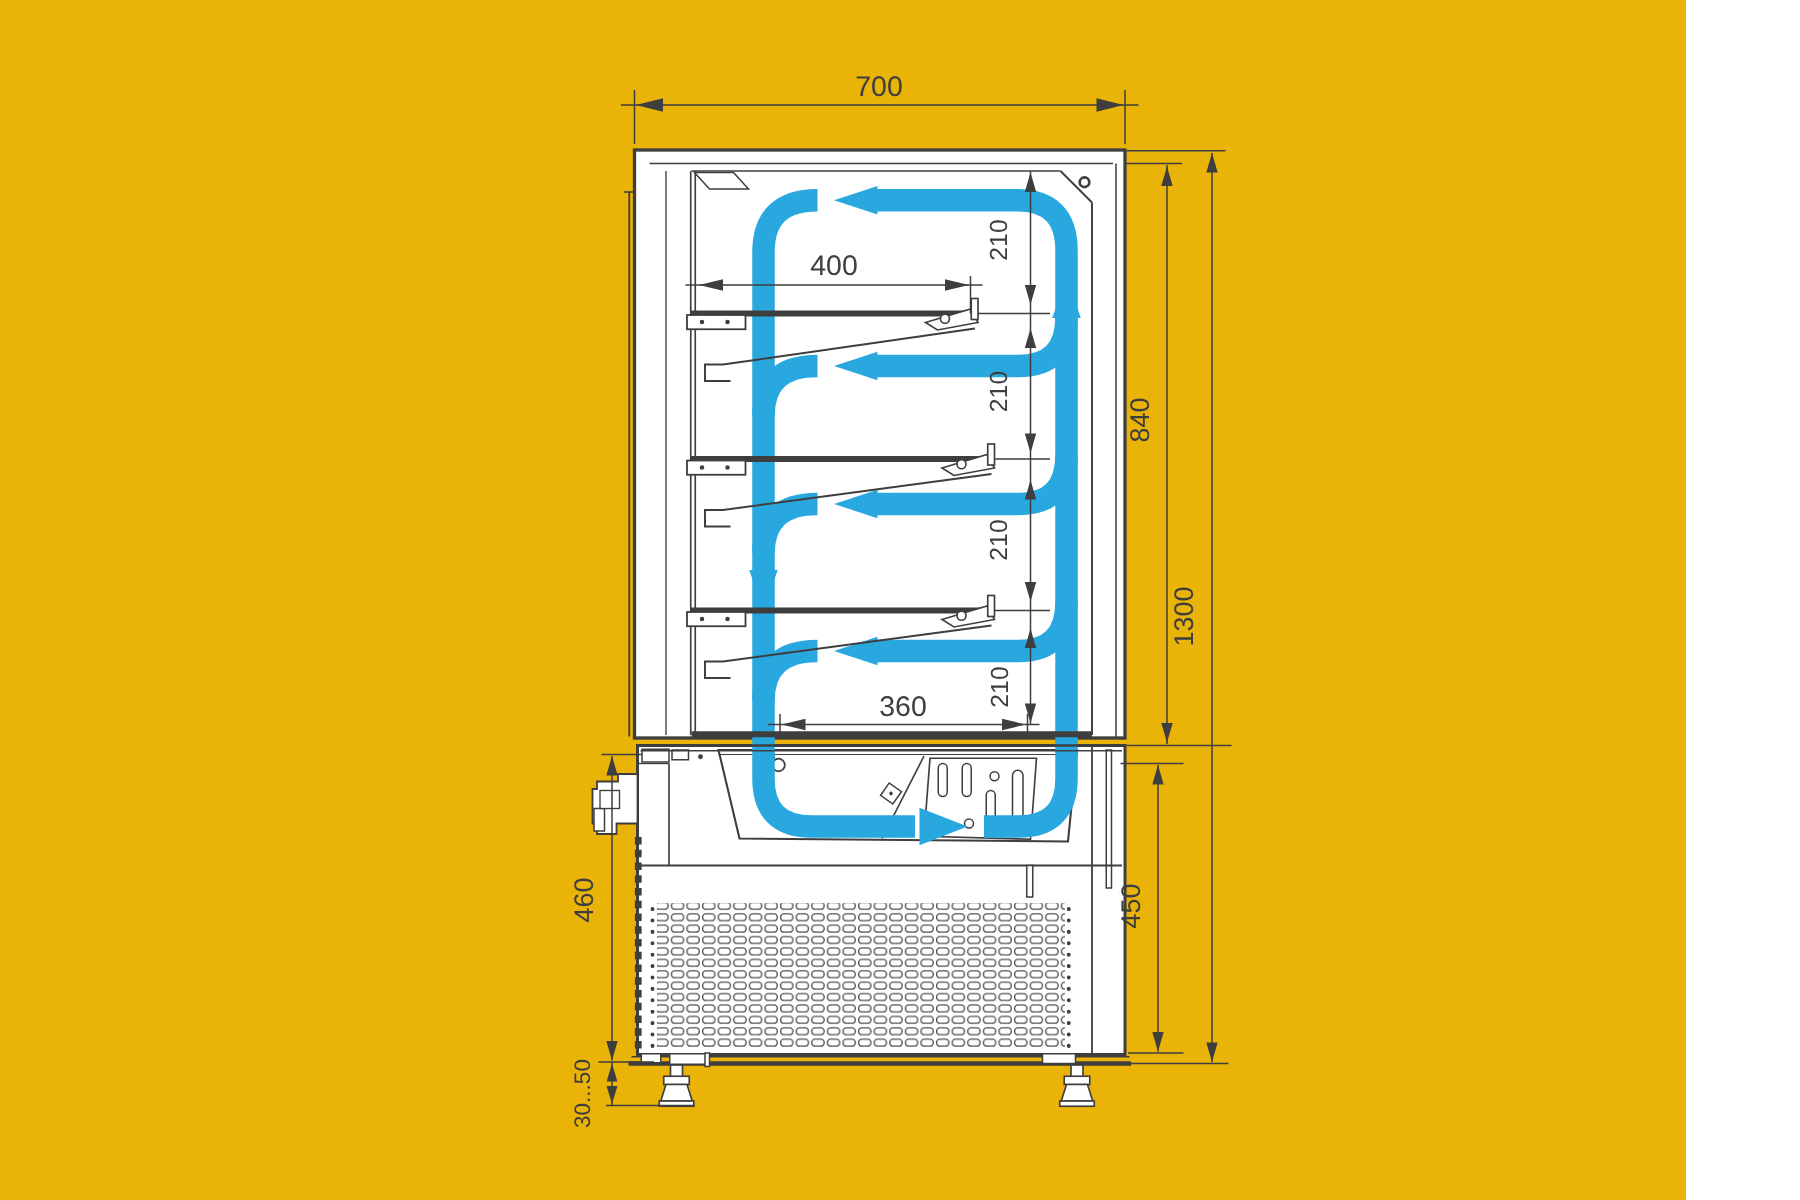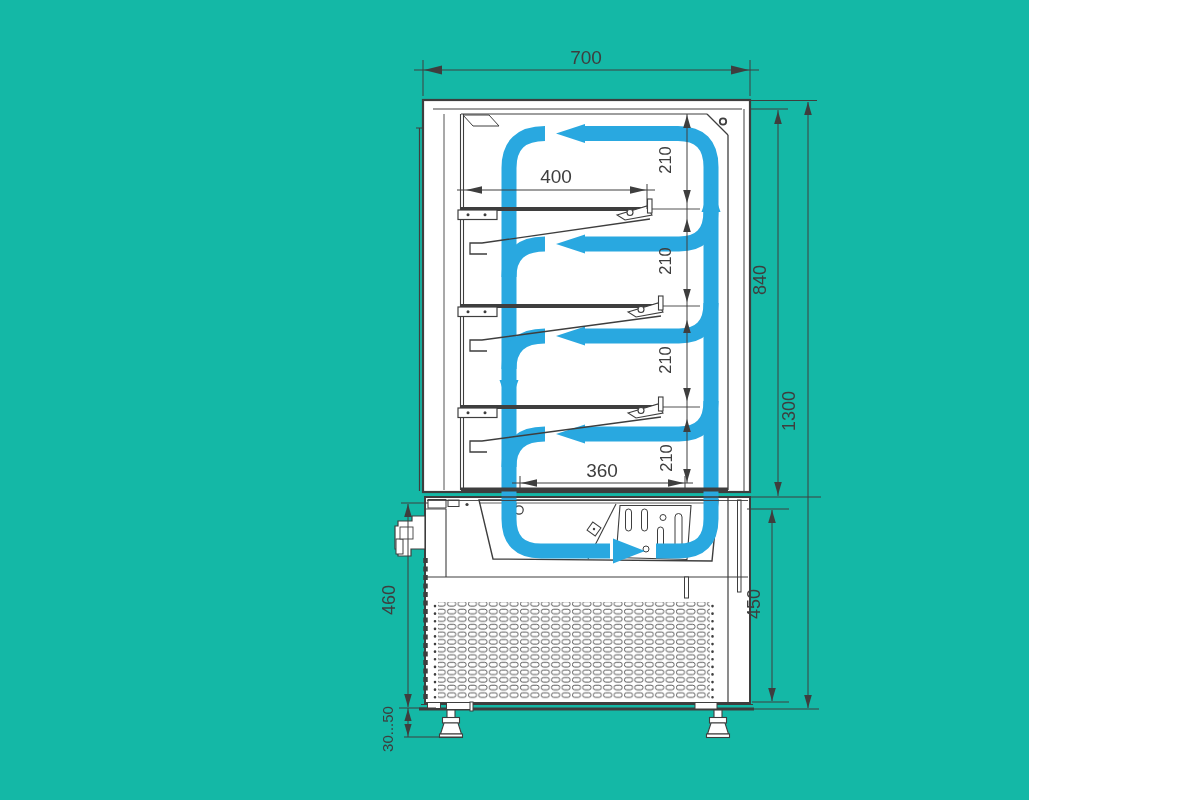--- a/index.html
+++ b/index.html
@@ -1,16 +1,16 @@
 <!DOCTYPE html>
 <html><head>
 <meta charset="utf-8">
 <style>
   html,body{margin:0;padding:0;background:#ffffff;}
-  #canvas{position:relative;width:1029px;height:800px;background:#14b8a6;overflow:hidden;
+  #canvas{position:relative;width:1124px;height:800px;background:#eab308;overflow:hidden;
           font-family:"Liberation Sans", sans-serif;}
   svg{position:absolute;left:0;top:0;}
   text{font-family:"Liberation Sans", sans-serif;fill:#3e3e3e;}
 </style>
 </head>
 <body>
 
 <div id="canvas">
 <svg width="1200" height="800" viewBox="0 0 1200 800">
 

